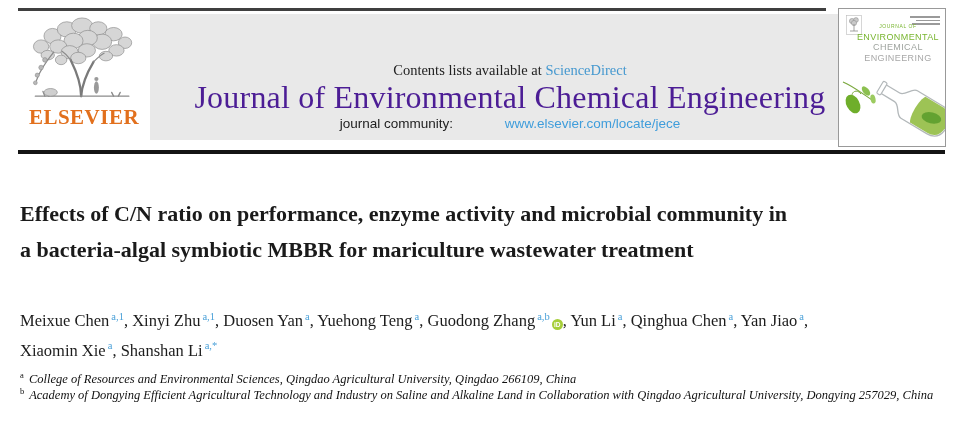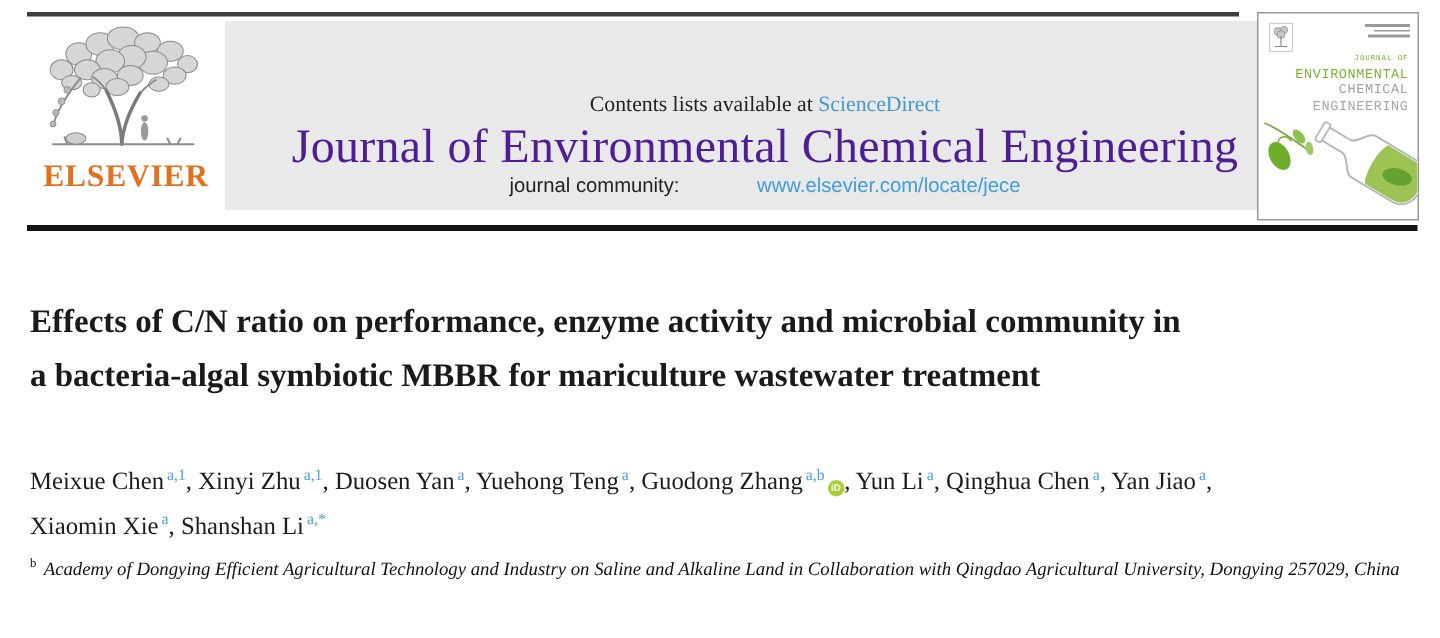--- a/index.html
+++ b/index.html
@@ -23,22 +23,22 @@
   .journal-title{font-size:32px;color:#4c1d95;letter-spacing:.2px;}
   .homepage-line{font-family:"Liberation Sans",sans-serif;font-size:13.5px;color:#222;}
   .hp-link{color:#3f9ddb;text-decoration:none;cursor:pointer;margin-left:48px;}
 
   
   .cover{position:absolute;left:838px;top:8px;width:108px;height:139px;background:#fff;
          border:1px solid #999;box-sizing:border-box;cursor:pointer;}
   .cover-minitree{position:absolute;left:7px;top:6px;}
   .cover-bars{position:absolute;right:5px;top:7px;width:32px;}
   .cover-bars div{height:1.5px;background:#9a9a9a;margin:0 0 2px auto;}
-  .cover-titles{position:absolute;right:6px;top:25px;text-align:right;
-                font-family:Liberation Mono, monospace;line-height:10.5px;}
+  .cover-titles{position:absolute;right:6px;top:12px;text-align:center;
+                font-family:Liberation Sans, sans-serif;line-height:10.5px;}
   .cover-kicker{font-size:5px;letter-spacing:.6px;color:#79b530;}
   .cover-w1{font-size:9px;letter-spacing:.4px;color:#79b530;}
   .cover-w2{font-size:9px;letter-spacing:.4px;color:#9fa49f;}
   .cover-w3{font-size:9px;letter-spacing:.4px;color:#a8a8a8;}
   .cover-art{position:absolute;left:0;bottom:2px;}
 
   
   .title{position:absolute;left:20px;top:196px;width:778px;margin:0;font-weight:bold;
          font-size:22px;line-height:1.63;color:#1a1a1a;}
   .authors{position:absolute;left:20px;top:306px;width:818px;font-size:16.5px;line-height:1.8;}
@@ -150,16 +150,17 @@
     </svg>
   </div>
 
   <div class="thick-rule"></div>
 
   <h1 class="title">Effects of C/N ratio on performance, enzyme activity and microbial community in a bacteria-algal symbiotic MBBR for mariculture wastewater treatment</h1>
 
   <div class="authors"><span class="author"><span>Meixue Chen</span><sup class="asup">a,1</sup>,</span> <span class="author"><span>Xinyi Zhu</span><sup class="asup">a,1</sup>,</span> <span class="author"><span>Duosen Yan</span><sup class="asup">a</sup>,</span> <span class="author"><span>Yuehong Teng</span><sup class="asup">a</sup>,</span> <span class="author"><span>Guodong Zhang</span><sup class="asup">a,b</sup><span class="orcid">iD</span>,</span> <span class="author"><span>Yun Li</span><sup class="asup">a</sup>,</span> <span class="author"><span>Qinghua Chen</span><sup class="asup">a</sup>,</span> <span class="author"><span>Yan Jiao</span><sup class="asup">a</sup>,</span> <span class="author"><span>Xiaomin Xie</span><sup class="asup">a</sup>,</span> <span class="author"><span>Shanshan Li</span><sup class="asup">a,*</sup></span> </div>
 
   <div class="affils">
+      <div class="affil"><sup class="fsup">a</sup> College of Resources and Environmental Sciences, Qingdao Agricultural University, Qingdao 266109, China</div>
       <div class="affil"><sup class="fsup">b</sup> Academy of Dongying Efficient Agricultural Technology and Industry on Saline and Alkaline Land in Collaboration with Qingdao Agricultural University, Dongying 257029, China</div>
     </div>
 
 </div>
 
 </body></html>

